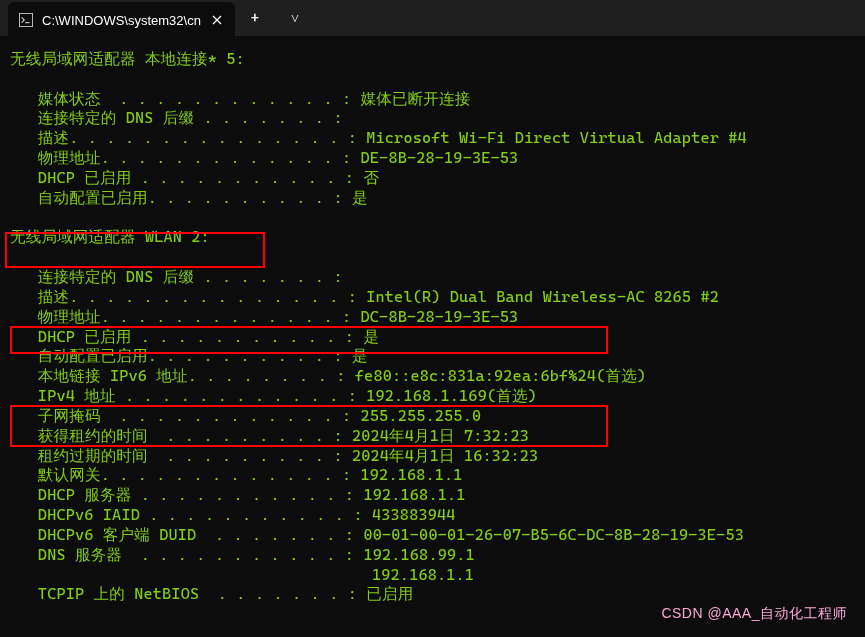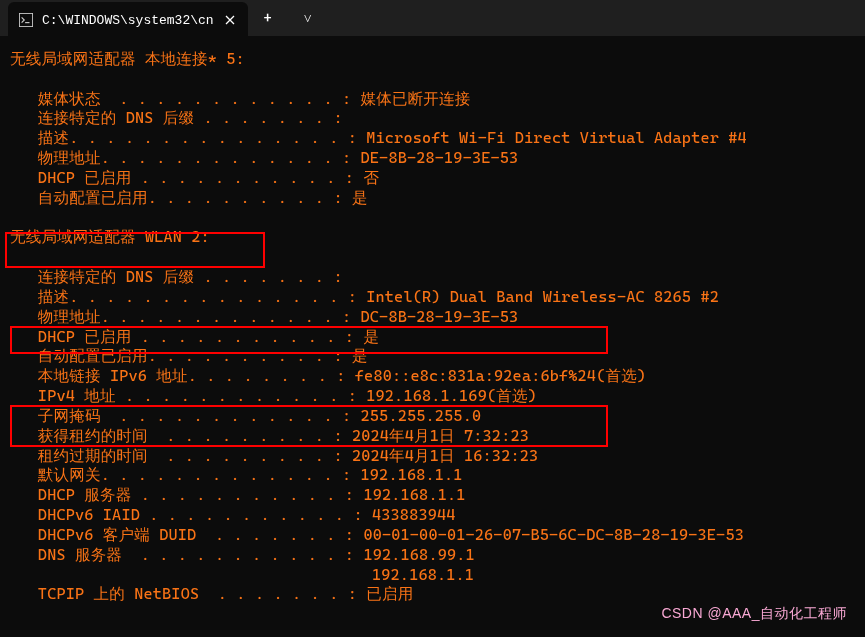--- a/index.html
+++ b/index.html
@@ -32,21 +32,21 @@
       margin-left: 8px;
       margin-top: 4px;
     }
     .tab-icon {
       width: 16px; height: 16px;
       display: flex; align-items: center; justify-content: center;
     }
     .tab-title {
       font-size: 13px;
       color: #ffffff;
-      font-family: Liberation Mono, monospace;
+      font-family: Liberation Sans, sans-serif;
       white-space: nowrap;
       overflow: hidden;
     }
     .tab-close {
       width: 16px; height: 16px;
       display: flex; align-items: center; justify-content: center;
       color: #ffffff;
       font-size: 13px;
       margin-left: auto;
       border-radius: 3px;
@@ -56,21 +56,21 @@
       width: 40px;
       display: flex; align-items: center; justify-content: center;
       color: #ffffff;
       font-size: 14px;
     }
     .terminal {
       padding: 14px 10px 10px 10px;
       font-size: 15.5px;
       line-height: 1.28;
       white-space: pre;
-      color: #f97316;
+      color: #84cc16;
       letter-spacing: 0.2px;
     }
     .line { display: block; min-height: 1.28em; position: relative; }
     .hl {
       position: absolute;
       border: 2.5px solid #ff0000;
       pointer-events: none;
     }
     .watermark {
       position: absolute;

